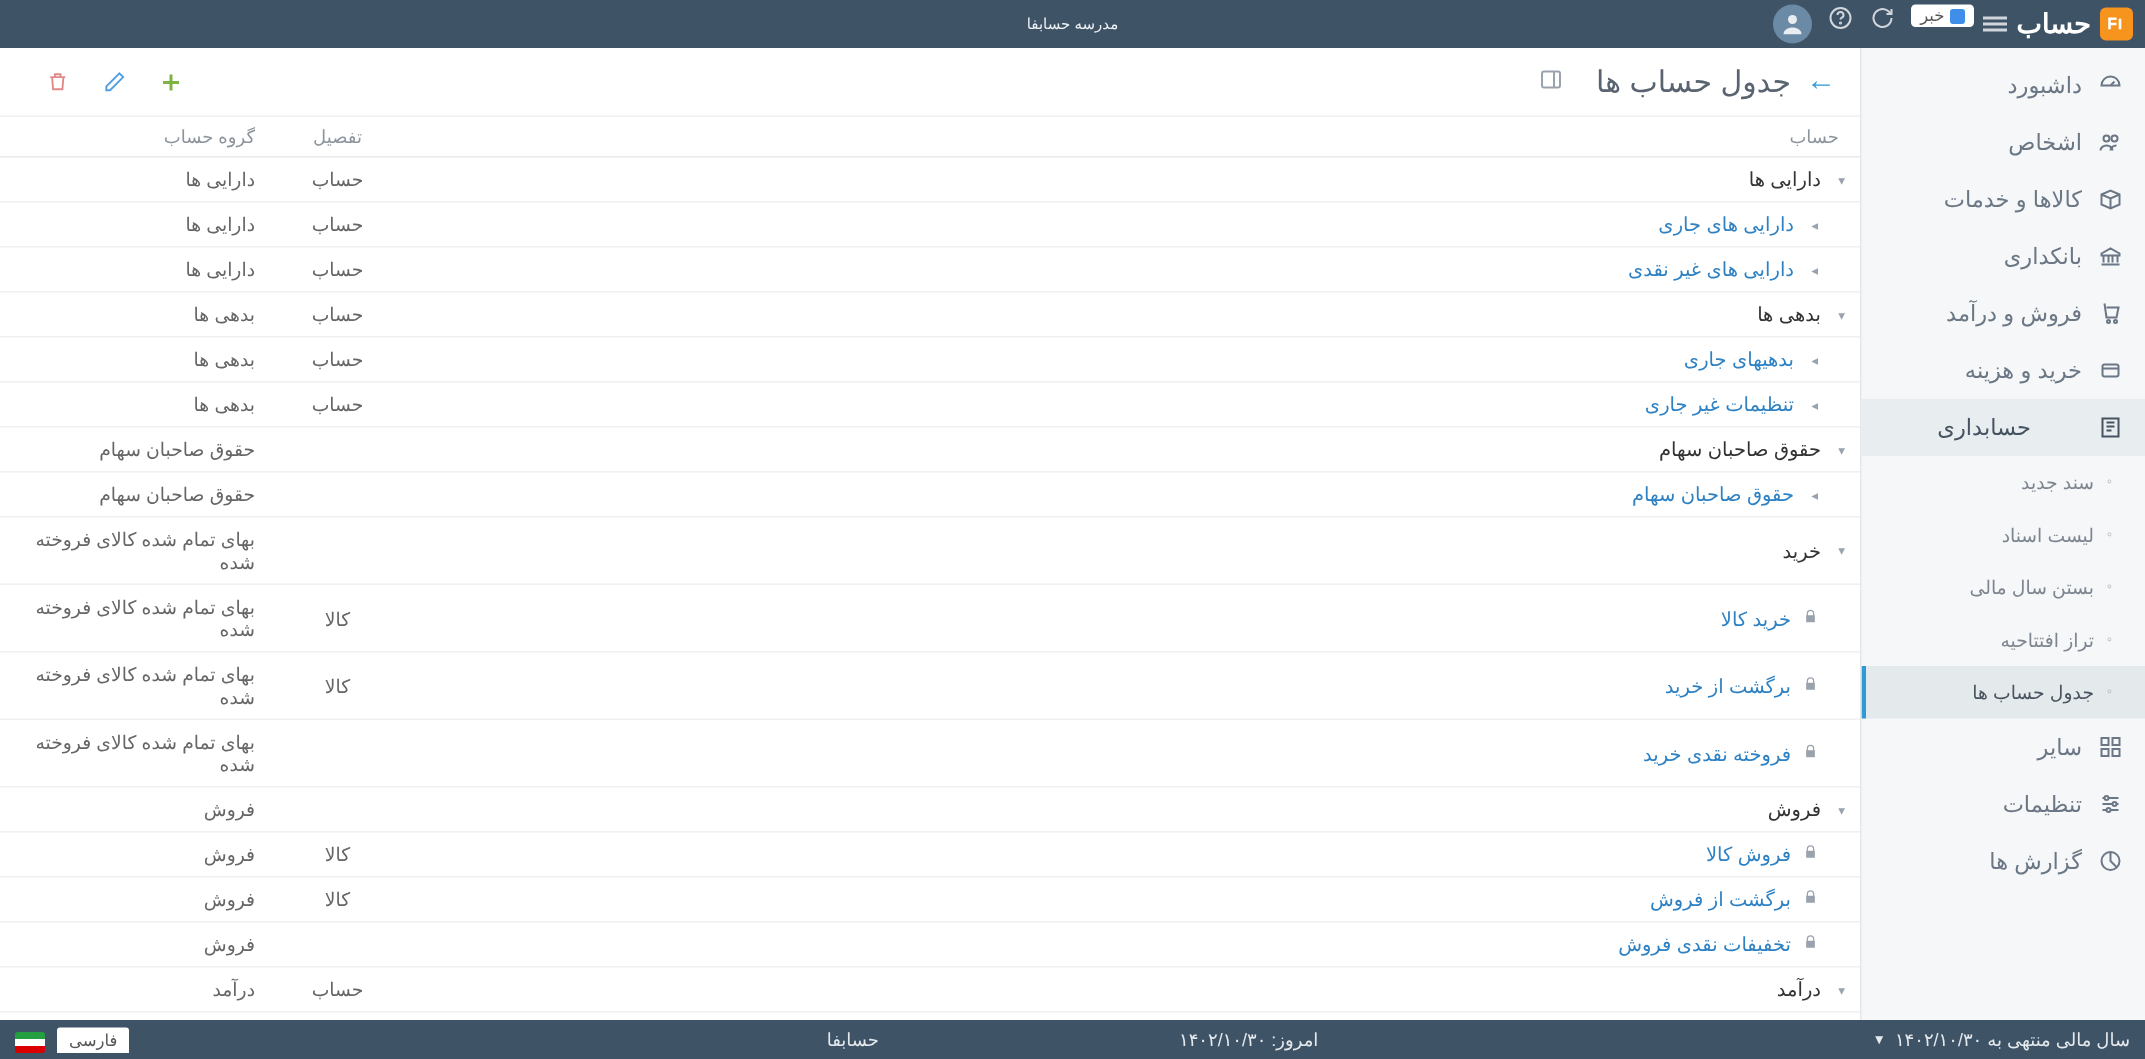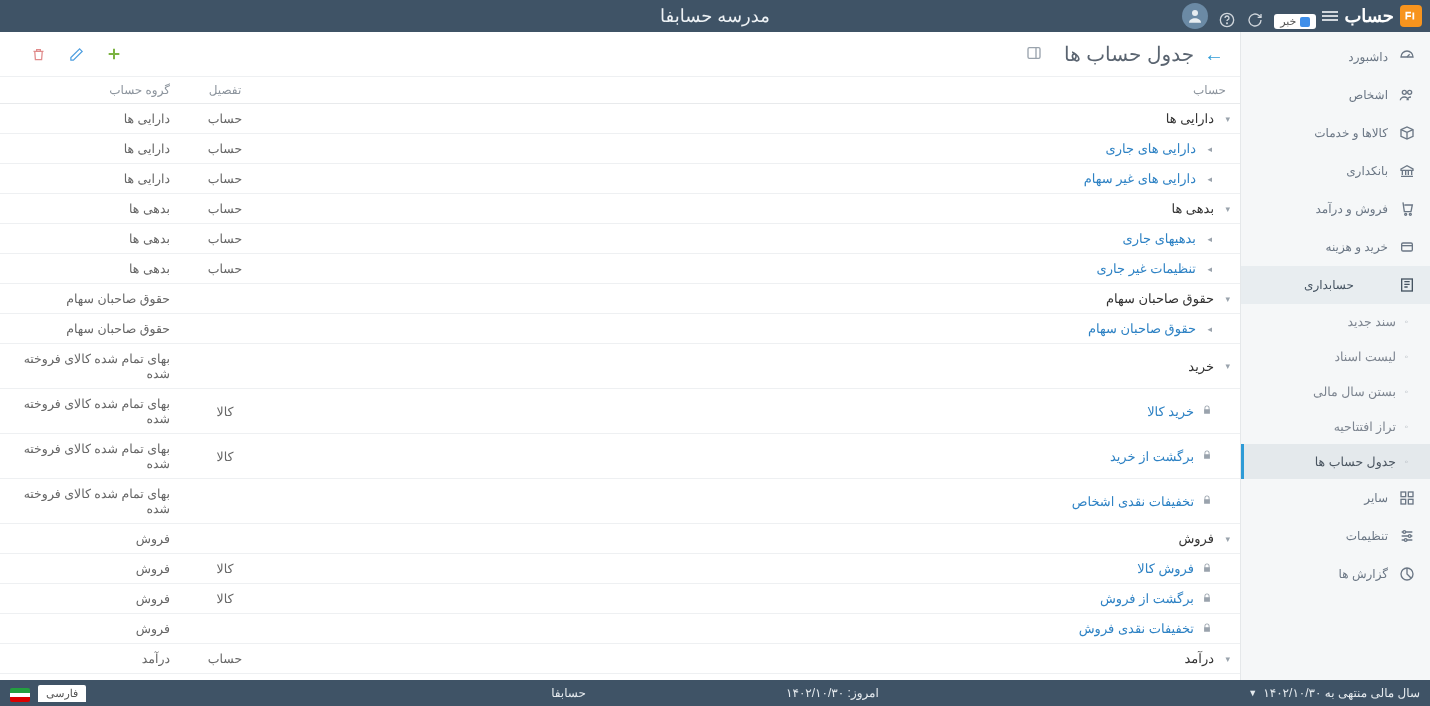--- a/index.html
+++ b/index.html
@@ -6,31 +6,31 @@
 body { font-family: Tahoma, Arial, sans-serif; font-size: 13px; color: #333; background: #fff; direction: rtl; overflow: hidden; }
 .app { display: flex; flex-direction: column; height: 706px; width: 1430px; }
 
 
 .topbar { height: 32px; background: #3f5366; color: #fff; display: flex; align-items: center; padding: 0 8px; }
 .brand { display: flex; align-items: center; gap: 6px; font-weight: bold; font-size: 18px; color: #fff; }
 .brand-icon { width: 22px; height: 22px; background: #f7941e; border-radius: 4px; display: inline-flex; align-items: center; justify-content: center; font-size: 14px; color: #fff; }
 .menu-btn { width: 28px; height: 28px; display: flex; align-items: center; justify-content: center; cursor: pointer; }
 .menu-lines { display: inline-block; }
 .menu-lines span { display: block; width: 16px; height: 2px; background: #d0d6dc; margin: 2px 0; }
-.title-center { position: absolute; left: 50%; transform: translateX(-50%); color: #eef2f5; font-size: 18px; }
-.topbar-left { display: flex; align-items: flex-end; gap: 10px; margin-left: 4px; }
+.title-center { position: absolute; left: 50%; transform: translateX(-50%); color: #eef2f5; font-size: 10px; }
+.topbar-left { display: flex; align-items: flex-start; gap: 10px; margin-left: 4px; }
 .news-btn { background: #fff; color: #555; border-radius: 3px; padding: 1px 6px; font-size: 11px; display: flex; align-items: center; gap: 4px; cursor: pointer; }
 .news-dot { width: 10px; height: 10px; background: #3f8fea; border-radius: 2px; display: inline-block; }
 .ico { width: 18px; height: 18px; display: inline-flex; align-items: center; justify-content: center; color: #d0d6dc; cursor: pointer; }
 .avatar { width: 26px; height: 26px; border-radius: 50%; background: #6b8aa5; display: inline-flex; align-items: center; justify-content: center; font-size: 14px; }
 
 
 .body { flex: 1; display: flex; min-height: 0; }
 .sidebar { width: 190px; background: #f5f7f8; border-left: 1px solid #e5e8ea; overflow-y: auto; padding-top: 6px; }
-.side-item { display: flex; align-items: center; gap: 10px; padding: 10px 14px 10px 6px; color: #6b7785; cursor: pointer; font-size: 12px; }
+.side-item { display: flex; align-items: center; gap: 10px; padding: 10px 14px 10px 6px; color: #6b7785; cursor: pointer; font-size: 15px; }
 .side-item.active { background: #e8edf0; color: #465462; gap: 44px; }
 .side-sub { padding-right: 34px; font-size: 12.5px; color: #7d8590; position: relative; }
 .side-sub::before { content: "◦"; position: absolute; right: 22px; color: #b0b6bd; font-size: 10px; }
 .side-sub.selected { background: #e4e9ec; border-left: 3px solid #2e9bd6; color: #4a5560; }
 .side-ico { width: 18px; height: 18px; display: inline-flex; align-items: center; justify-content: center; font-size: 14px; }
 
 
 .main { flex: 1; display: flex; flex-direction: column; min-width: 0; }
 .pagehead { display: flex; align-items: center; padding: 10px 16px; border-bottom: 1px solid #eef0f2; }
 .page-title-wrap { display: flex; align-items: center; gap: 10px; }
@@ -292,21 +292,21 @@
                     <span class="acct-link">دارایی های جاری</span>
                   </div>
                 </td>
                 <td class="col-detail">حساب</td>
                 <td class="col-group">دارایی ها</td>
               </tr>
               <tr>
                 <td>
                   <div class="acct-cell indent1">
                     <span class="exp-caret">◂</span>
-                    <span class="acct-link">دارایی های غیر سهام</span>
+                    <span class="acct-link">دارایی های غیر نقدی</span>
                   </div>
                 </td>
                 <td class="col-detail">حساب</td>
                 <td class="col-group">دارایی ها</td>
               </tr>
               <tr>
                 <td>
                   <div class="acct-cell">
                     <span class="exp-caret">▾</span>
                     <span class="acct-parent">بدهی ها</span>
@@ -388,21 +388,21 @@
                 </td>
                 <td class="col-detail">کالا</td>
                 <td class="col-group">بهای تمام شده کالای فروخته شده</td>
               </tr>
               <tr>
                 <td>
                   <div class="acct-cell indent1">
                     <span class="lock-ico"><svg width="10" height="10" viewBox="0 0 24 24" fill="currentColor">
                         <path d="M6 10V7a6 6 0 1 1 12 0v3h1v11H5V10h1zm2 0h8V7a4 4 0 1 0-8 0v3z"></path>
                       </svg></span>
-                    <span class="acct-link">تخفیفات نقدی اشخاص</span>
+                    <span class="acct-link">فروخته نقدی خرید</span>
                   </div>
                 </td>
                 <td class="col-detail"></td>
                 <td class="col-group">بهای تمام شده کالای فروخته شده</td>
               </tr>
               <tr>
                 <td>
                   <div class="acct-cell">
                     <span class="exp-caret">▾</span>
                     <span class="acct-parent">فروش</span>

